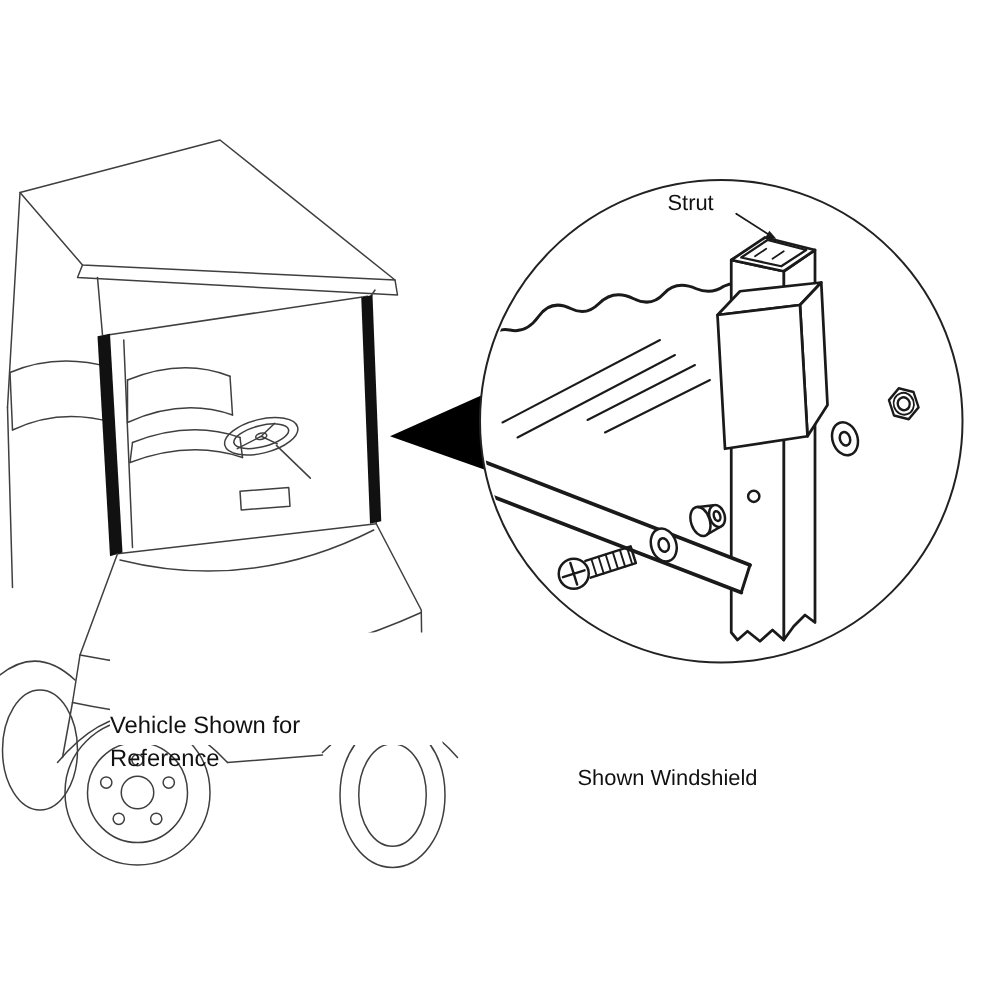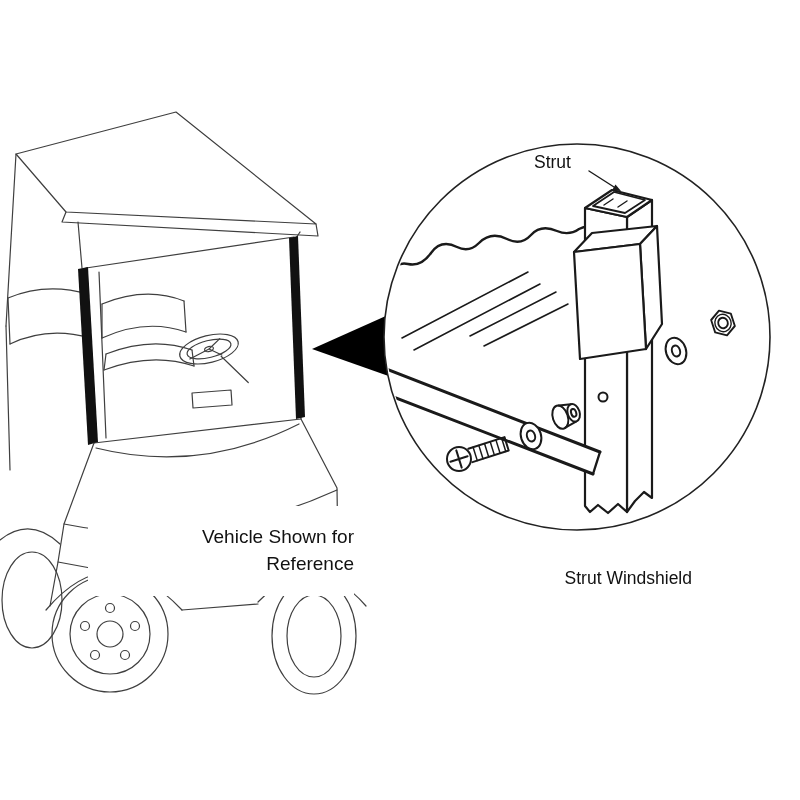--- a/index.html
+++ b/index.html
@@ -2,21 +2,21 @@
 <html><head>
 <meta charset="utf-8">
 <style>
   html,body { margin:0; padding:0; background:#ffffff; }
   #stage {
     position:relative; width:800px; height:800px; background:#ffffff;
     font-family:"Liberation Sans", sans-serif; color:#111111; overflow:hidden;border-radius:19px;
   }
   #stage svg { position:absolute; left:0; top:0; }
   .label { position:absolute; color:#111111; }
-  .label.center { text-align:right; }
+  .label.center { text-align:left;margin-top:44px; }
   .preline { white-space:pre-line; }
   .strut-label { left:534px; top:152px; width:60px; font-size:17.5px; }
   .windshield-label { left:462px; top:568px; width:230px; font-size:17.5px; }
   .vehicle-label { left:88px; top:524px; width:266px; font-size:19px; line-height:1.4; }
 </style>
 </head>
 <body>
 
 <div id="stage">
 
@@ -176,18 +176,18 @@
 
       <g>
         <path d="M 589,171 L 614,187" stroke="#1a1a1a" stroke-width="1.4" fill="none"></path>
         <polygon points="621,191 611.9,190.6 615.5,184.5" fill="#1a1a1a"></polygon>
       </g>
     </g>
   </svg>
 
   <div class="label strut-label">Strut</div>
 
-  <div class="label center windshield-label">Strut Windshield</div>
+  <div class="label center windshield-label">Shown Windshield</div>
 
   <div class="label center preline vehicle-label">Vehicle Shown for
 Reference</div>
 
 </div>
 
 </body></html>

